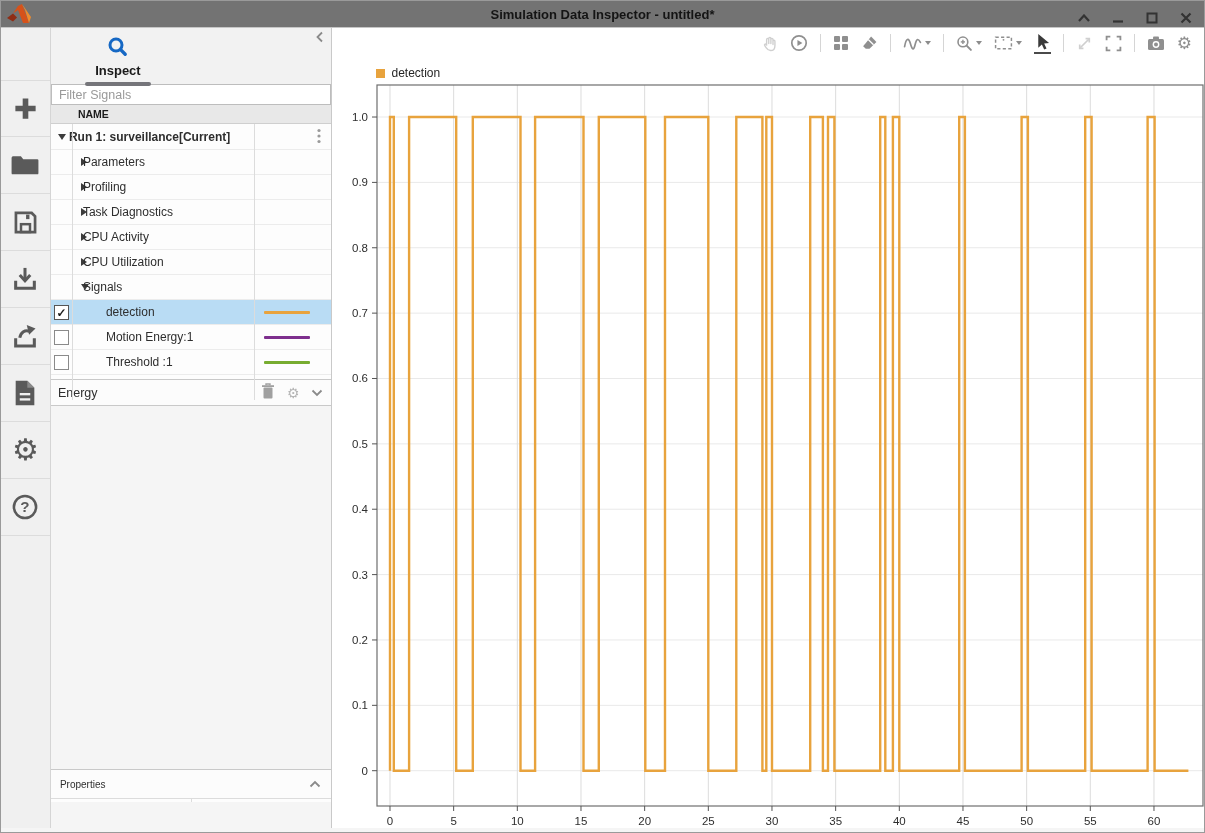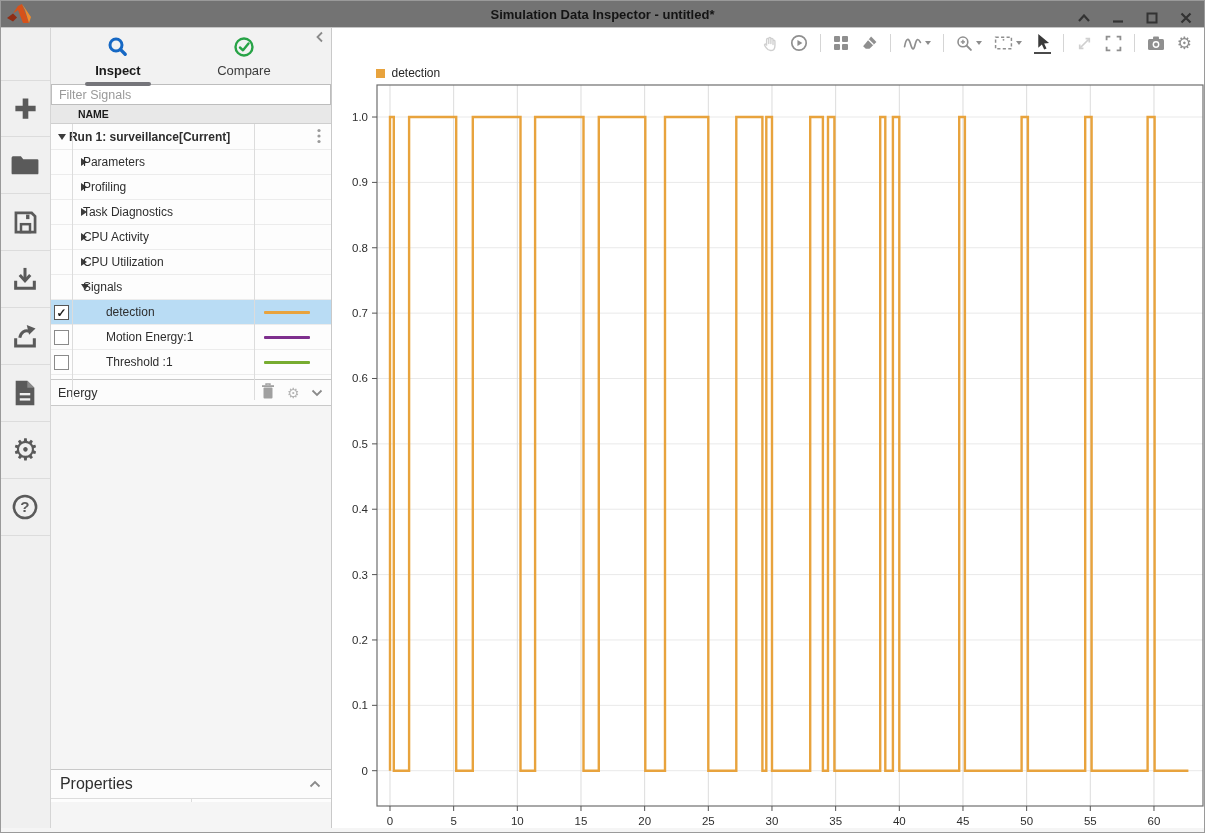--- a/index.html
+++ b/index.html
@@ -58,21 +58,21 @@
   .swatch{position:absolute;left:213px;top:11px;width:46px;height:3px;border-radius:1px;}
   .vdiv{position:absolute;width:1px;background:#dcdcdc;top:77px;height:297px;z-index:3;}
   .gap-row{height:4px;background:#fdfdfd;}
   .archive{height:27px;background:#fcfcfc;border-top:1px solid #c9c9c9;border-bottom:1px solid #c9c9c9;
            position:relative;display:flex;align-items:center;}
   .archive .lbl{margin-left:7px;font-size:12.5px;color:#2e2e2e;}
   .archive .a-icons{position:absolute;right:8px;display:flex;align-items:center;gap:12px;}
   .small-gear{font-size:14px;color:#b5b5b5;line-height:1;font-family:"DejaVu Sans",sans-serif;cursor:pointer;}
   .filler{background:#f5f5f5;}
   .props{height:29px;background:#fcfcfc;border-top:1px solid #c9c9c9;position:relative;display:flex;align-items:center;}
-  .props .lbl{margin-left:9px;font-size:16px;color:#2e2e2e;}
+  .props .lbl{margin-left:9px;font-size:10px;color:#2e2e2e;}
   .props .chev{position:absolute;right:10px;cursor:pointer;}
   .props-sliver{height:4px;background:#fdfdfd;border-top:1px solid #dcdcdc;position:relative;}
   .props-sliver .pdiv{position:absolute;left:140px;top:0;bottom:0;width:1px;background:#dcdcdc;}
   
   .chartpanel{width:873px;position:relative;background:#ffffff;}
   .plot-toolbar{position:absolute;top:0;left:0;right:0;height:30px;display:flex;align-items:center;
                 justify-content:flex-end;padding-right:12px;gap:12px;z-index:5;}
   .tb-btn{display:flex;align-items:center;justify-content:center;height:22px;cursor:pointer;}
   .tb-btn.disabled{opacity:0.42;cursor:default;}
   .tb-btn.selected{border-bottom:2px solid #4a4a4a;padding-bottom:1px;}
@@ -180,29 +180,20 @@
       <div class="tabs">
         <div class="tab active" style="left:22px;">
           <div class="ticon">
             <svg width="24" height="24" viewBox="0 0 24 24">
               <circle cx="10" cy="10" r="6" fill="none" stroke="#1668C4" stroke-width="3"></circle>
               <line x1="14.6" y1="14.6" x2="19.2" y2="19.2" stroke="#1668C4" stroke-width="3.4" stroke-linecap="round"></line>
             </svg>
           </div>
           <div class="tlabel">Inspect</div>
           <div class="underline"></div>
-        </div>
-        <div class="tab" style="left:148px;">
-          <div class="ticon">
-            <svg width="24" height="24" viewBox="0 0 24 24">
-              <circle cx="12" cy="12" r="8.5" fill="none" stroke="#27A346" stroke-width="2.4"></circle>
-              <polyline points="8,12.5 11,15.3 16.5,8.5" fill="none" stroke="#27A346" stroke-width="2.4" stroke-linecap="round" stroke-linejoin="round"></polyline>
-            </svg>
-          </div>
-          <div class="tlabel">Compare</div>
         </div>
         <div class="collapse-ch">
           <svg width="10" height="12" viewBox="0 0 10 12">
               <polyline points="7,1.5 2.5,6 7,10.5" fill="none" stroke="#8a8a8a" stroke-width="1.8"></polyline>
             </svg>
         </div>
       </div>
 
       <div class="filter-row">
         <input type="text" placeholder="Filter Signals" style="">

